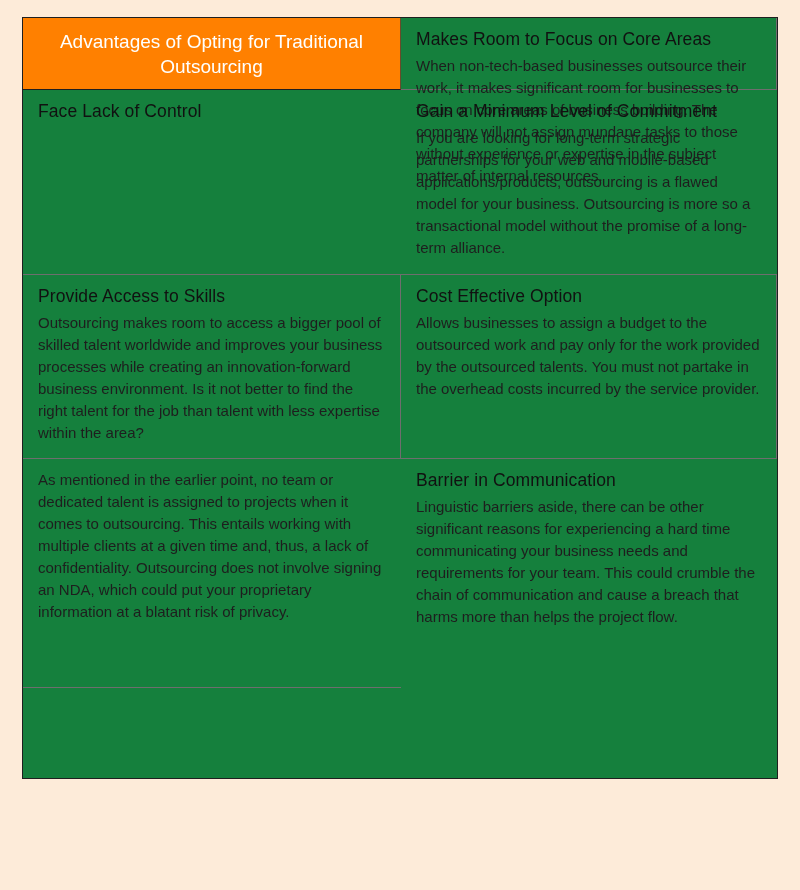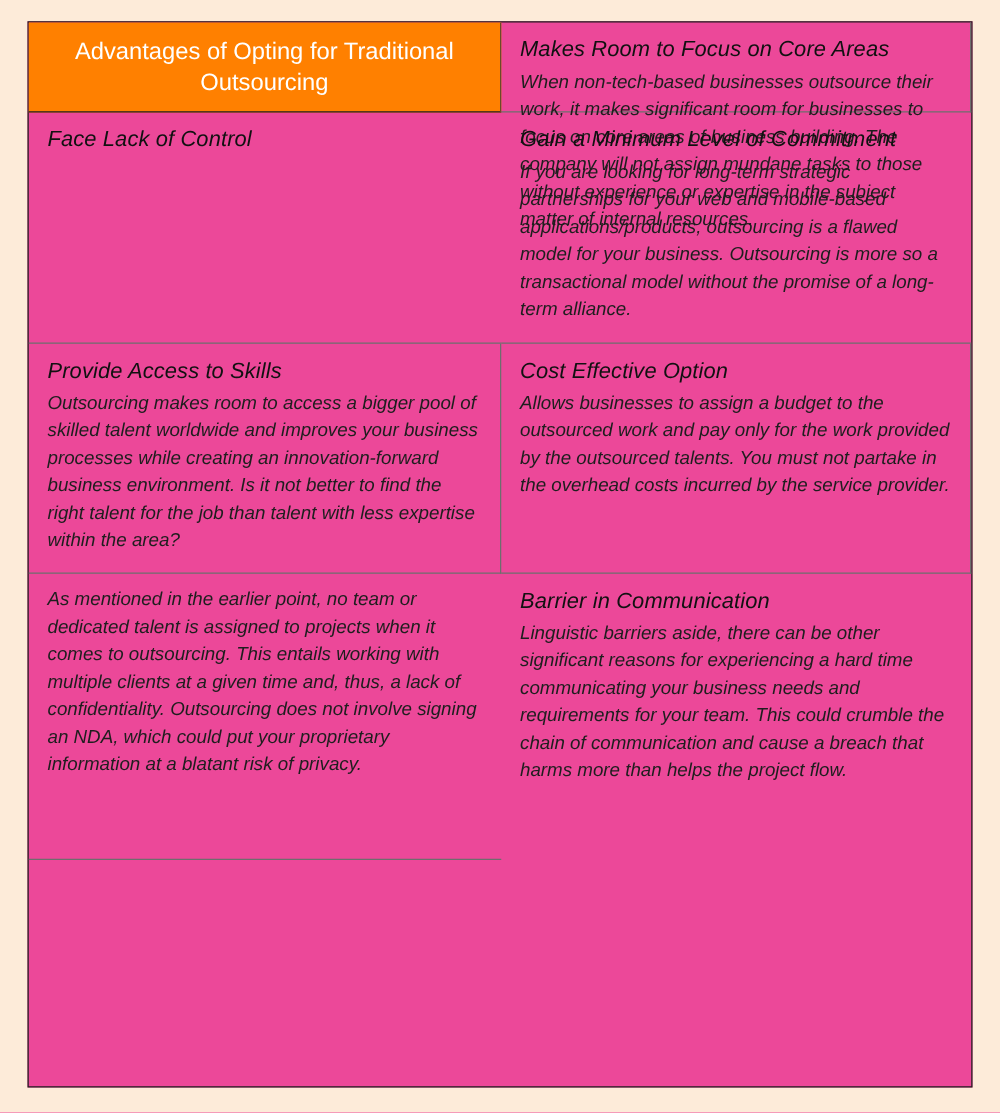--- a/index.html
+++ b/index.html
@@ -6,24 +6,24 @@
     body {
       width: 800px; height: 890px;
       background: #fdebd9;
       position: relative;
       overflow: hidden;
       font-family: "Liberation Sans", "DejaVu Sans", sans-serif;
     }
     .table {
       position: absolute;
       left: 22px; top: 17px;
-      width: 756px; height: 853px;
+      width: 756px; height: 762px;
       box-sizing: border-box;
       border: 1.5px solid #1f1f1f;
-      background: #ec4899;
+      background: #15803d;
       display: grid;
       grid-template-columns: 378px 1fr;
       grid-template-rows: 72px 185px 184px 229px 1fr;
     }
     .hcell {
       background: #ff8000;
       color: #ffffff;
       font-size: 19px;
       line-height: 25px;
       text-align: center;
@@ -32,21 +32,20 @@
       justify-content: center;
       padding: 0 30px;
       border-bottom: 1.5px solid #1f1f1f;
     }
     .hcell.left { border-right: 1px solid #6b4a2a; }
     .cell {
       padding: 10px 16px 0 15px;
       box-sizing: border-box;
       border-bottom: 1px solid #6e6e6e;
       color: #1a1a1a;
-      font-style: italic;
     }
     .cell.left { border-right: 1px solid #6e6e6e; }
     .cell.last { border-bottom: none; }
     .cell h3 {
       margin: 0 0 5px 0;
       font-size: 17.5px;
       font-weight: normal;
       line-height: 22px;
       color: #111;
       letter-spacing: 0.1px;

